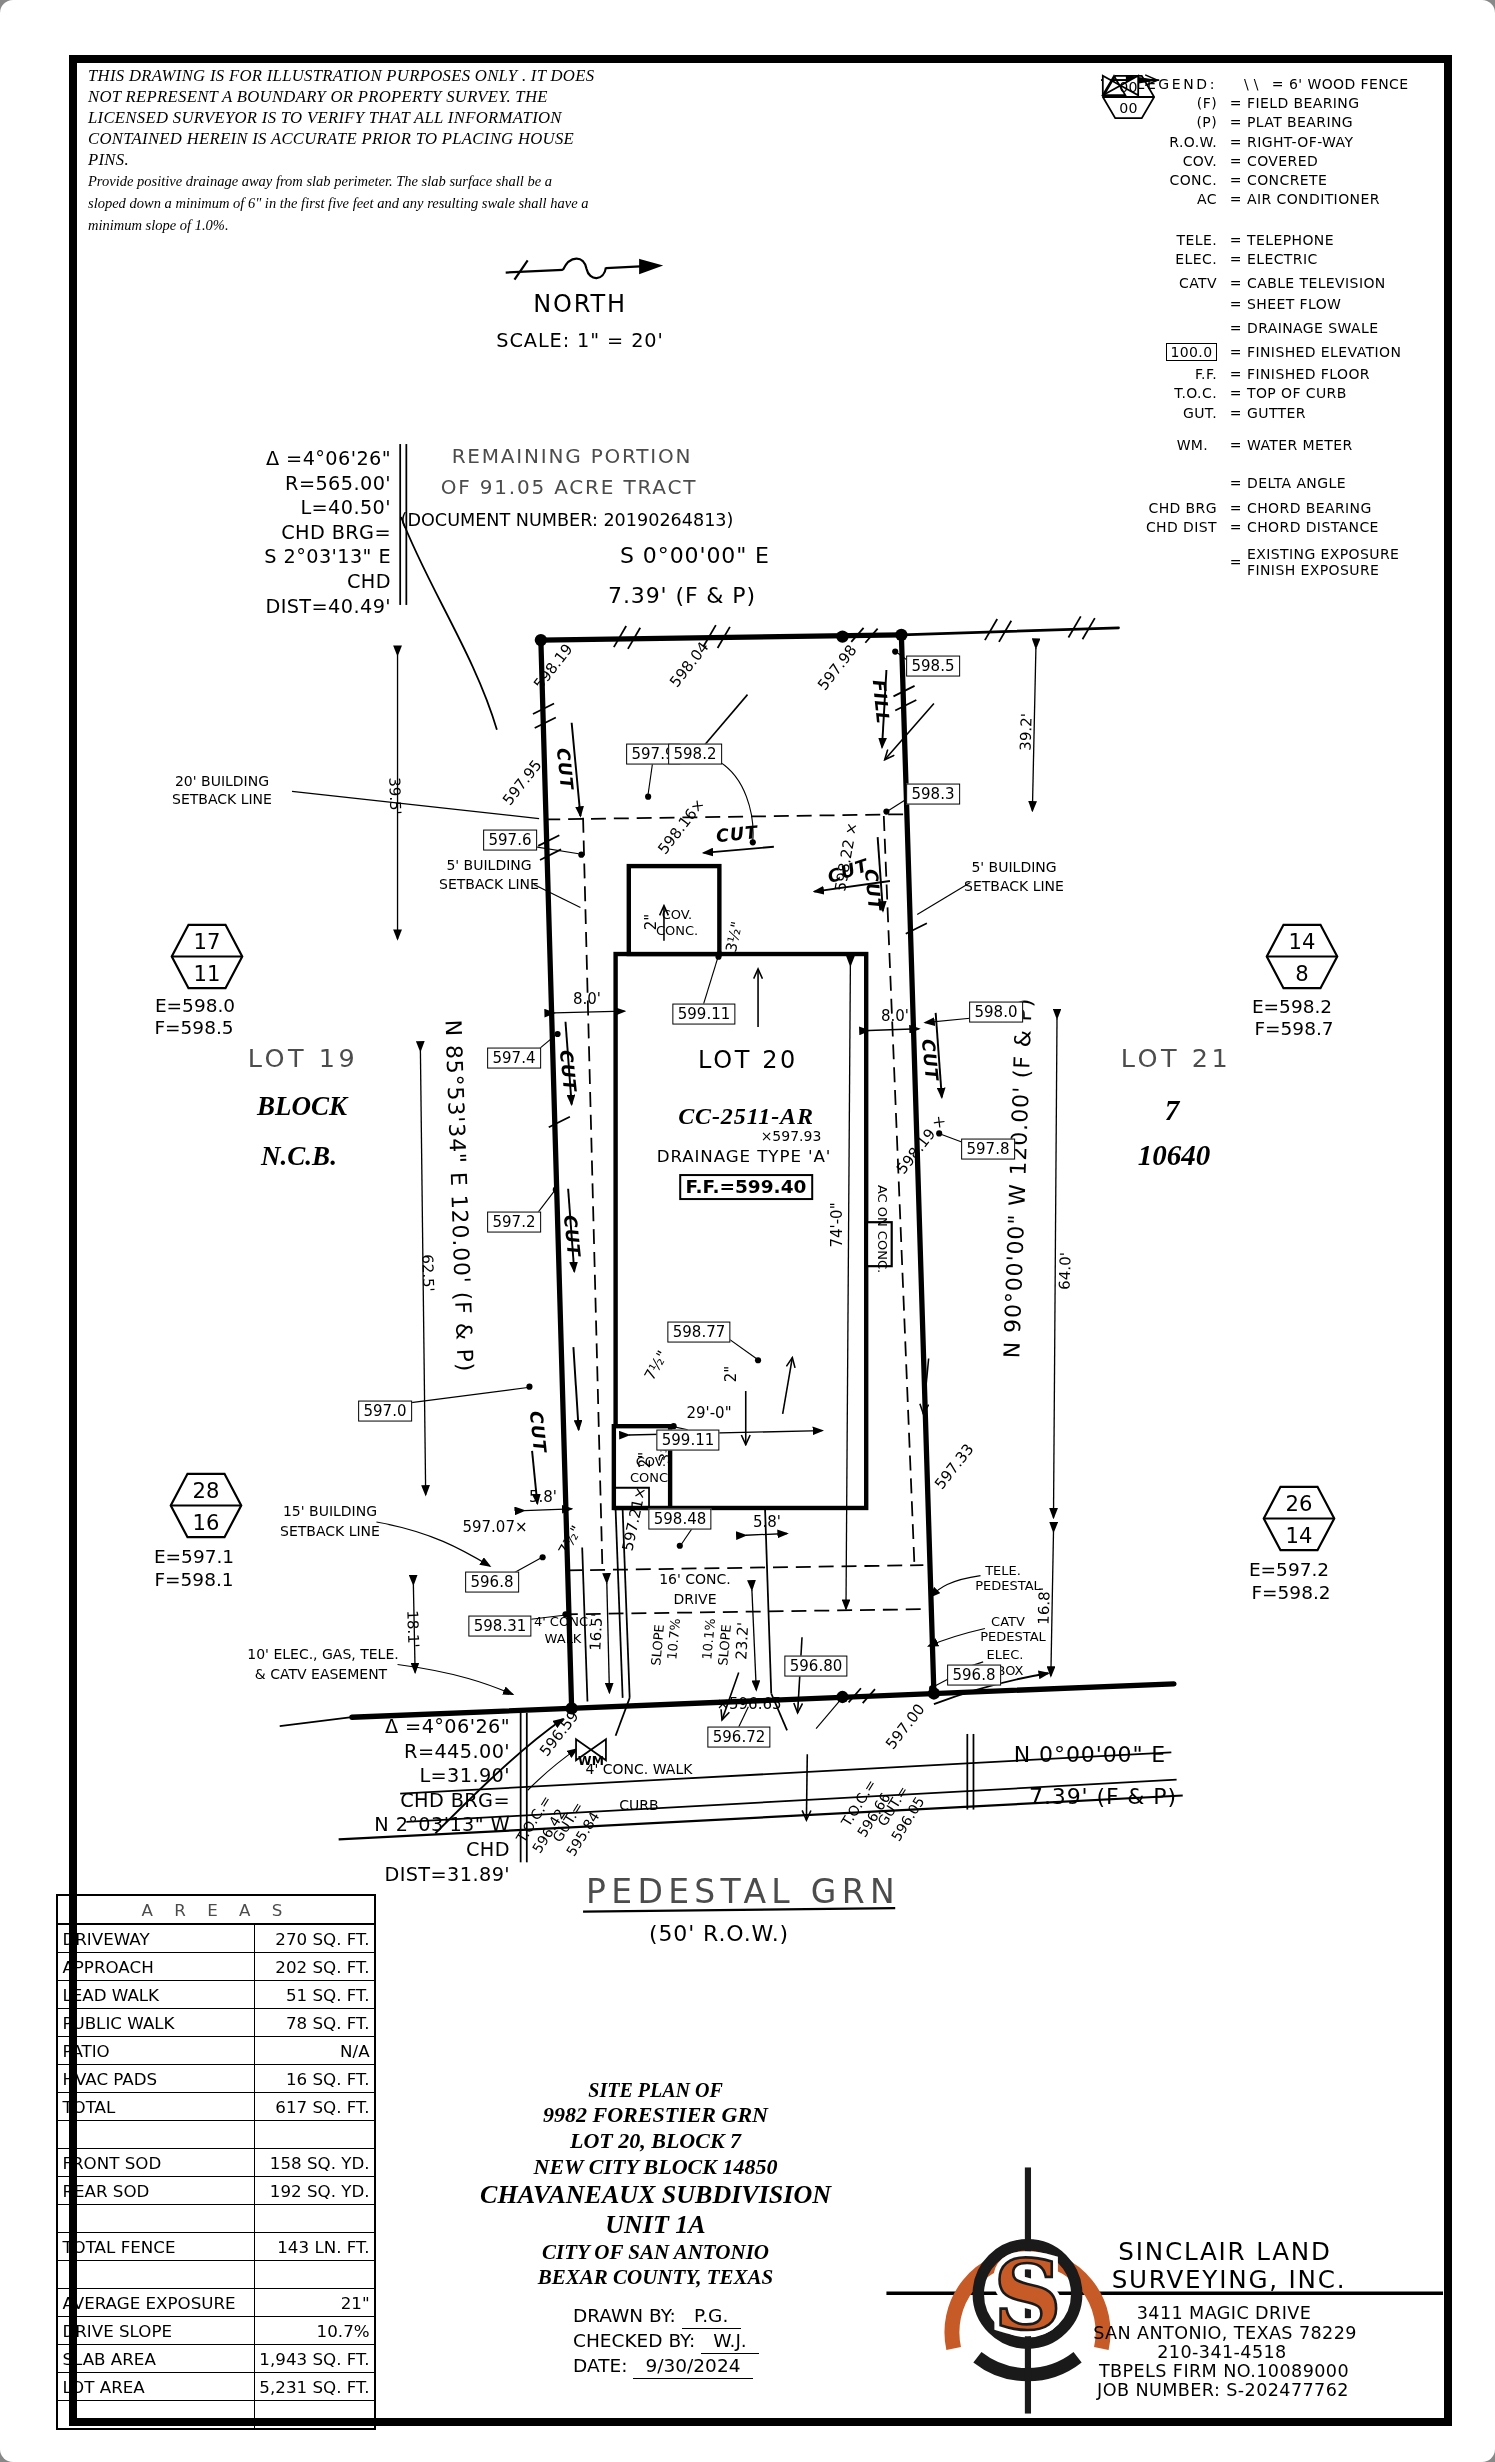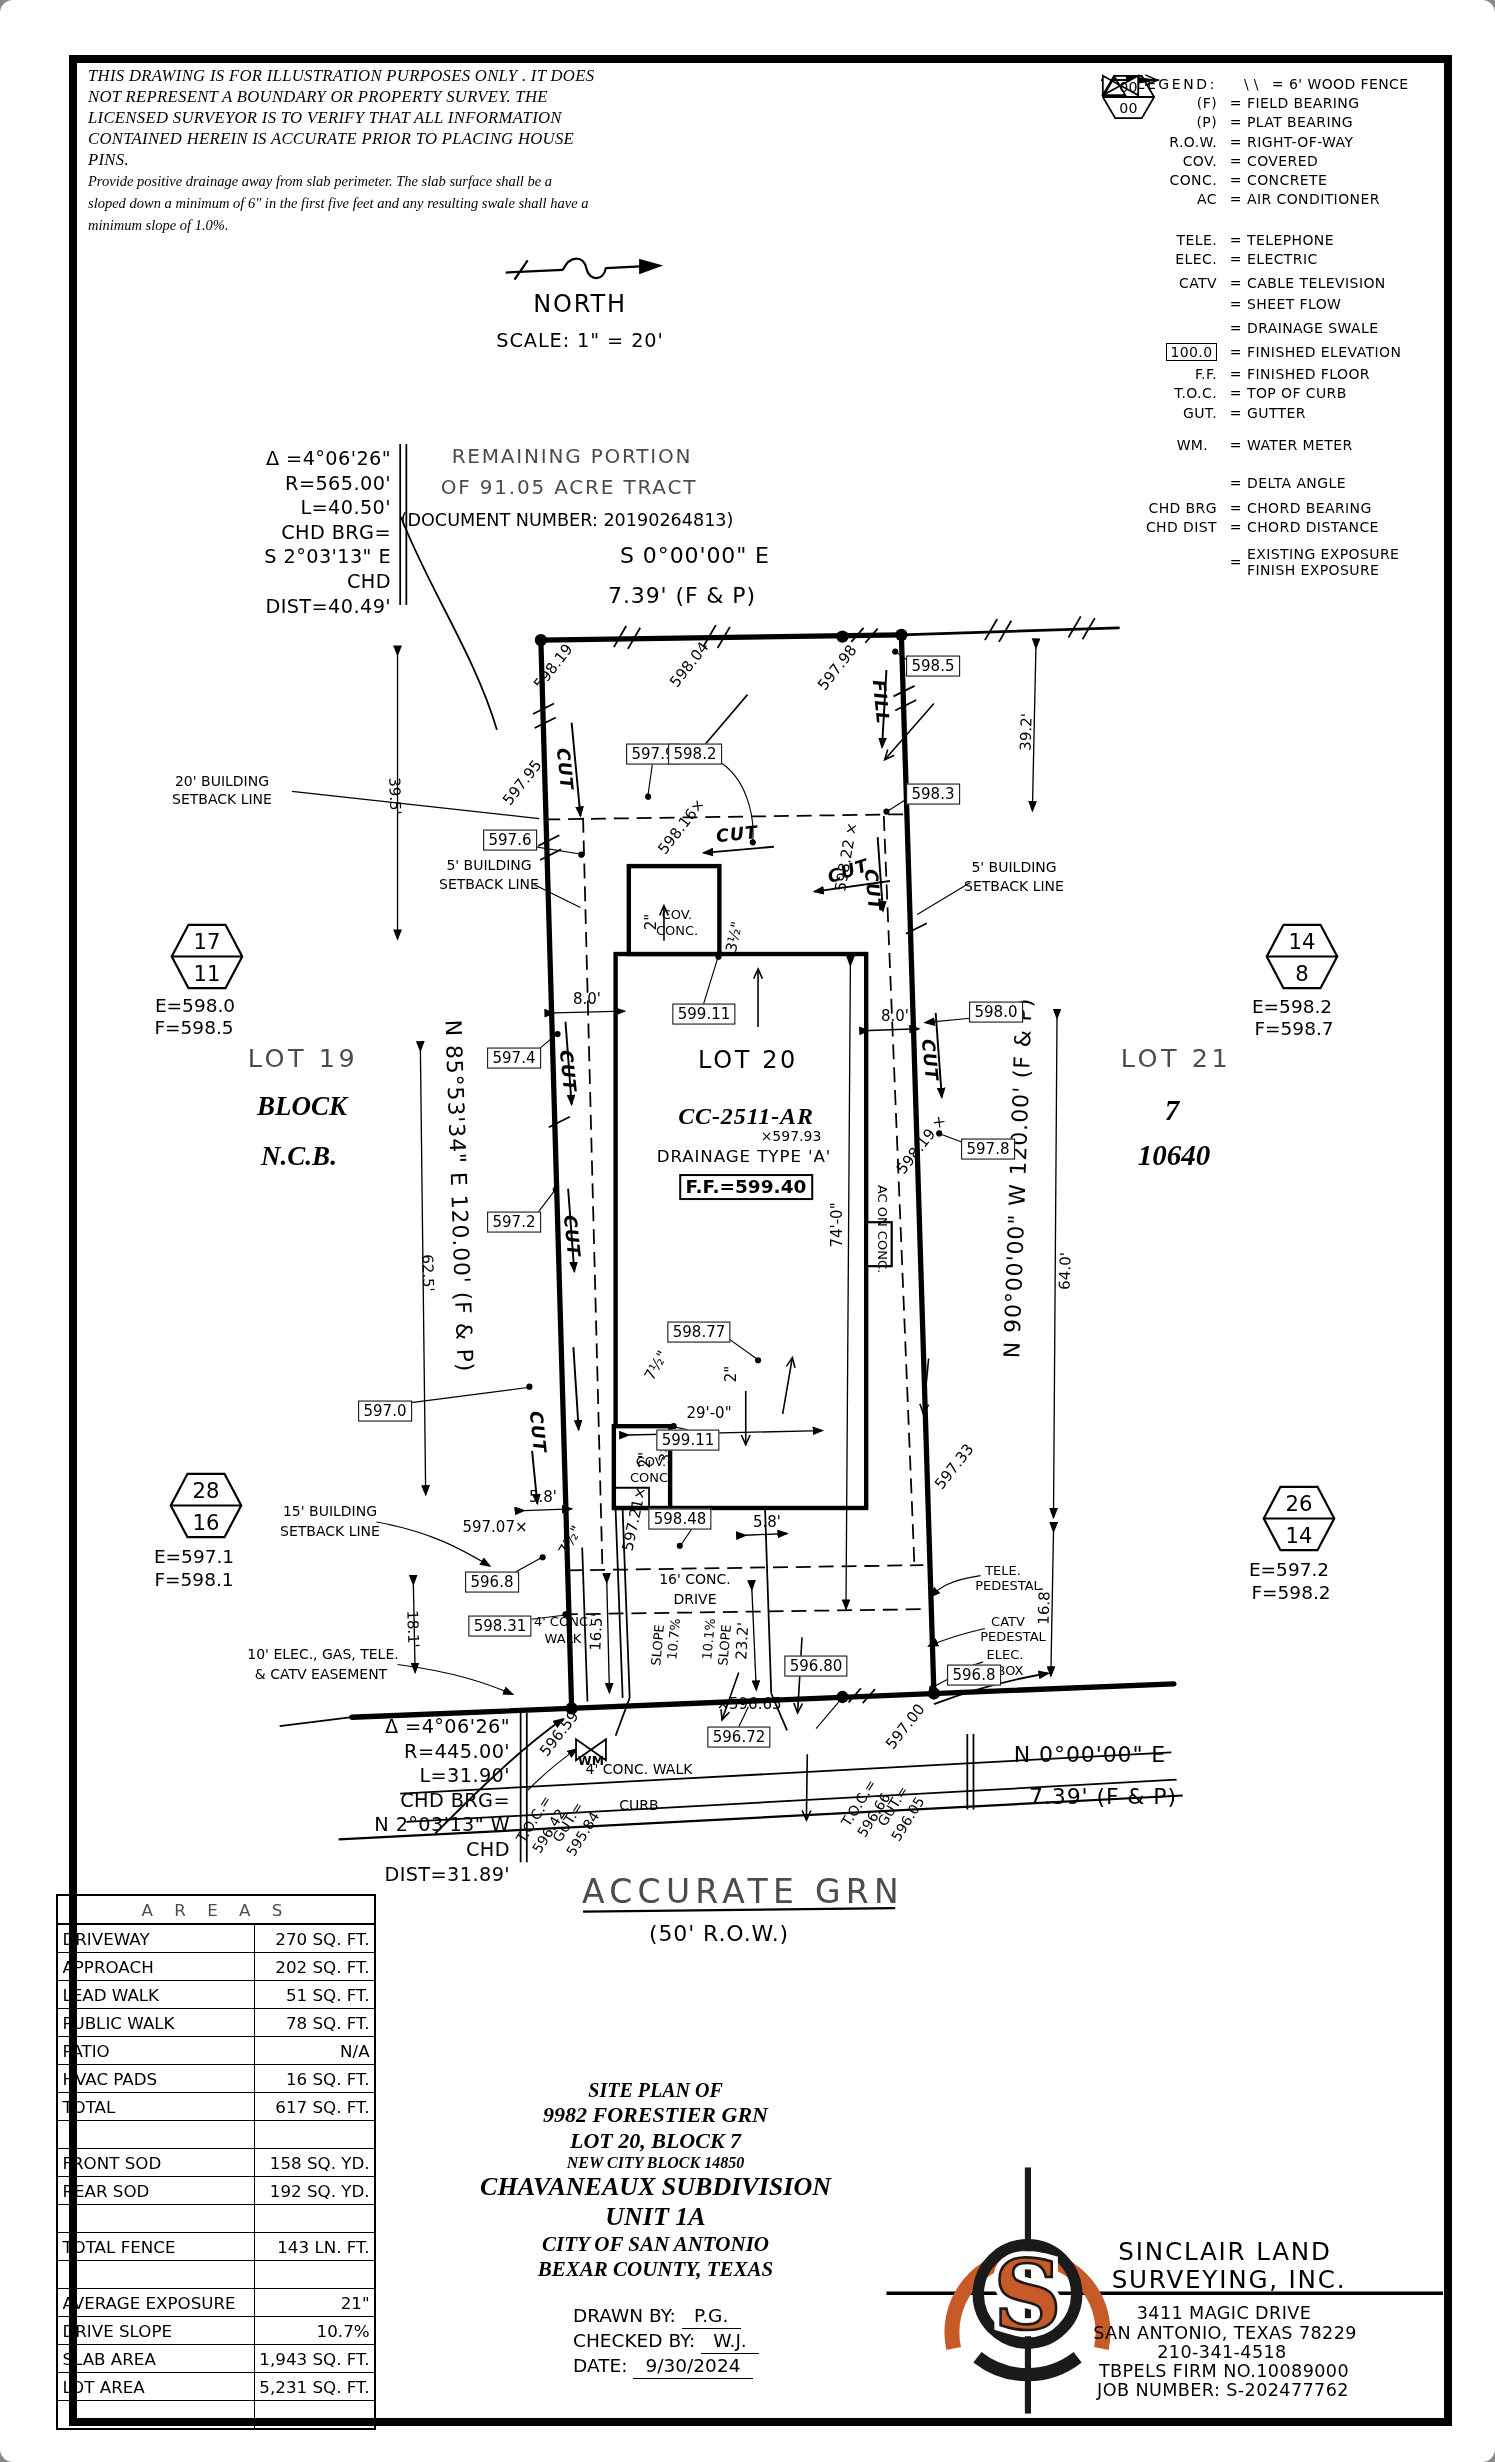--- a/index.html
+++ b/index.html
@@ -586,21 +586,21 @@
 
   <div class="pl" style="left:534px;top:1819px;--r:-58deg;font-size:14px">T.O.C.=</div>
   <div class="pl" style="left:549px;top:1831px;--r:-58deg;font-size:14px">596.42</div>
   <div class="pl" style="left:568px;top:1822px;--r:-58deg;font-size:14px">GUT.=</div>
   <div class="pl" style="left:583px;top:1834px;--r:-58deg;font-size:14px">595.84</div>
   <div class="pl" style="left:859px;top:1803px;--r:-58deg;font-size:14px">T.O.C.=</div>
   <div class="pl" style="left:874px;top:1815px;--r:-58deg;font-size:14px">596.66</div>
   <div class="pl" style="left:893px;top:1806px;--r:-58deg;font-size:14px">GUT.=</div>
   <div class="pl" style="left:908px;top:1819px;--r:-58deg;font-size:14px">596.05</div>
 
-  <div class="pl gray" style="left:743px;top:1892px;font-size:33px;letter-spacing:5.3px">ACCURATE GRN</div>
+  <div class="pl gray" style="left:743px;top:1892px;font-size:33px;letter-spacing:5.3px">PEDESTAL GRN</div>
   <div class="pl" style="left:719px;top:1934px;font-size:22px;letter-spacing:0.9px">(50' R.O.W.)</div>
 
   <table id="areas">
     <tbody>
         <tr>
           <td class="ttl" colspan="2">A R E A S</td>
         </tr>
     <tr>
           <td class="lab">DRIVEWAY</td>
           <td class="val">270 SQ. FT.</td>
@@ -673,21 +673,21 @@
           <td class="lab"></td>
           <td class="val"></td>
         </tr>
   </tbody>
     </table>
 
   <div id="titleblock">
     <div style="font-size:20px">SITE PLAN OF</div>
     <div style="font-size:22px">9982 FORESTIER GRN</div>
     <div style="font-size:22px">LOT 20, BLOCK 7</div>
-    <div style="font-size:16px">NEW CITY BLOCK 14850</div>
+    <div style="font-size:22px">NEW CITY BLOCK 14850</div>
     <div style="font-size:26px">CHAVANEAUX SUBDIVISION</div>
     <div style="font-size:26px">UNIT 1A</div>
     <div style="font-size:21px">CITY OF SAN ANTONIO</div>
     <div style="font-size:21px">BEXAR COUNTY, TEXAS</div>
   </div>
   <div id="signoff">
     <div><span>DRAWN BY:</span> <span class="u">P.G.</span></div>
     <div><span>CHECKED BY:</span> <span class="u">W.J.</span></div>
     <div><span>DATE:</span> <span class="u">9/30/2024</span></div>
   </div>

